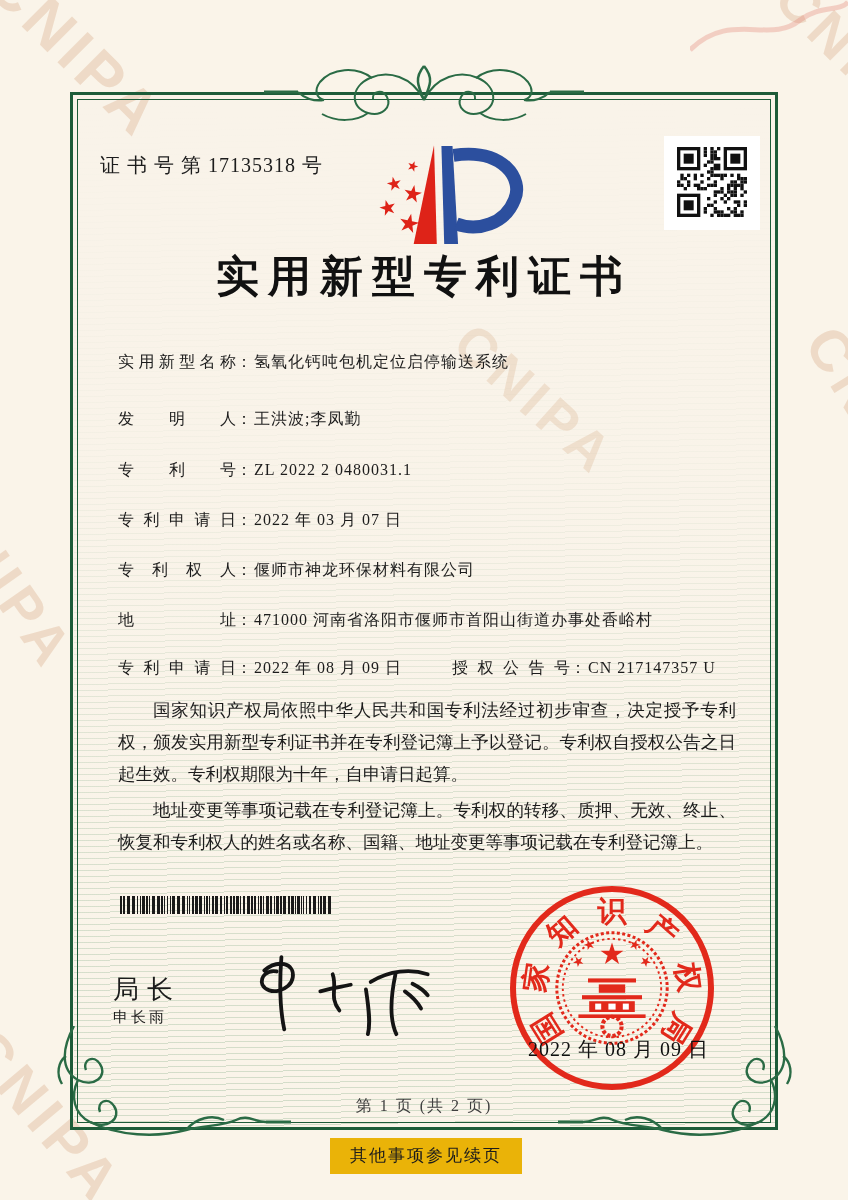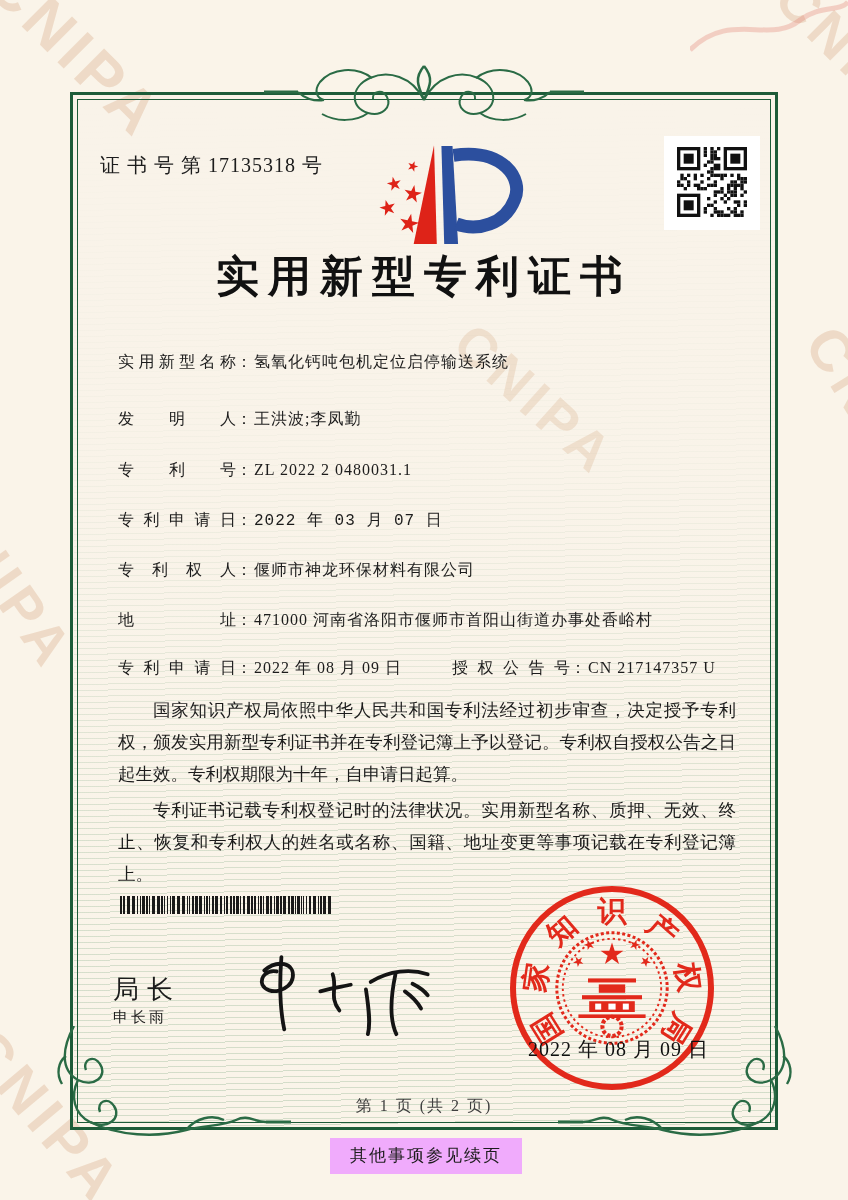--- a/index.html
+++ b/index.html
@@ -87,21 +87,21 @@
   .emblem{left:552px;top:928px;}
   .seal-date{left:528px;top:1036px;font-size:20px;letter-spacing:1px;color:#101010;z-index:6;}
 
   .sig-title{left:113px;top:972px;font-size:26px;letter-spacing:8px;}
   .sig-name{left:113px;top:1008px;font-size:15px;letter-spacing:3px;}
   .sig-script{left:246px;top:942px;}
 
   .footer-page{left:0;top:1096px;width:848px;text-align:center;font-size:16px;letter-spacing:2px;color:#404040;}
 
   .cont-box{
-    left:330px;top:1138px;width:192px;height:36px;background:#f0abfc;
+    left:330px;top:1138px;width:192px;height:36px;background:#eab308;
     text-align:center;line-height:36px;font-size:17px;letter-spacing:2px;
   }
 
   .flourish{color:#2a6b45;}
   svg{display:block;}
 </style>
 </head>
 <body>
 
 <div class="abs interior"></div>
@@ -305,40 +305,40 @@
 
 <div class="abs field-row" style="top:352px;">
   <span class="flabel">实用新型名称</span><span class="fcolon">：</span><span class="fvalue">氢氧化钙吨包机定位启停输送系统</span>
 </div>
 <div class="abs field-row" style="top:409px;">
   <span class="flabel">发明人</span><span class="fcolon">：</span><span class="fvalue">王洪波;李凤勤</span>
 </div>
 <div class="abs field-row" style="top:460px;">
   <span class="flabel">专利号</span><span class="fcolon">：</span><span class="fvalue">ZL 2022 2 0480031.1</span>
 </div>
-<div class="abs field-row" style="top:510px;font-family:Liberation Mono, monospace;">
+<div class="abs field-row" style="top:510px;">
   <span class="flabel">专利申请日</span><span class="fcolon">：</span><span class="fvalue">2022 年 03 月 07 日</span>
 </div>
 <div class="abs field-row" style="top:560px;">
   <span class="flabel">专利权人</span><span class="fcolon">：</span><span class="fvalue">偃师市神龙环保材料有限公司</span>
 </div>
 <div class="abs field-row" style="top:610px;">
   <span class="flabel">地址</span><span class="fcolon">：</span><span class="fvalue">471000 河南省洛阳市偃师市首阳山街道办事处香峪村</span>
 </div>
 
 <div class="abs field-row" style="top:658px;">
   <span class="flabel">专利申请日</span><span class="fcolon">：</span><span class="fvalue">2022 年 08 月 09 日</span>
   <span class="grant-no">
     <span class="flabel">授权公告号</span><span class="fcolon">：</span><span class="fvalue">CN 217147357 U</span>
   </span>
 </div>
 
 <div class="abs body-text">
   <p>国家知识产权局依照中华人民共和国专利法经过初步审查，决定授予专利权，颁发实用新型专利证书并在专利登记簿上予以登记。专利权自授权公告之日起生效。专利权期限为十年，自申请日起算。</p>
-  <p>专利证书记载专利权登记时的法律状况。实用新型名称、质押、无效、终止、恢复和专利权人的姓名或名称、国籍、地址变更等事项记载在专利登记簿上。</p>
+  <p>地址变更等事项记载在专利登记簿上。专利权的转移、质押、无效、终止、恢复和专利权人的姓名或名称、国籍、地址变更等事项记载在专利登记簿上。</p>
 </div>
 
 <svg class="abs barcode" width="216" height="18">
     <rect x="0" y="0" width="2" height="18" fill="#1a1a1a"></rect>
     <rect x="3" y="0" width="2" height="18" fill="#1a1a1a"></rect>
     <rect x="7" y="0" width="3" height="18" fill="#1a1a1a"></rect>
     <rect x="12" y="0" width="3" height="18" fill="#1a1a1a"></rect>
     <rect x="17" y="0" width="1" height="18" fill="#1a1a1a"></rect>
     <rect x="20" y="0" width="1" height="18" fill="#1a1a1a"></rect>
     <rect x="22" y="0" width="3" height="18" fill="#1a1a1a"></rect>

